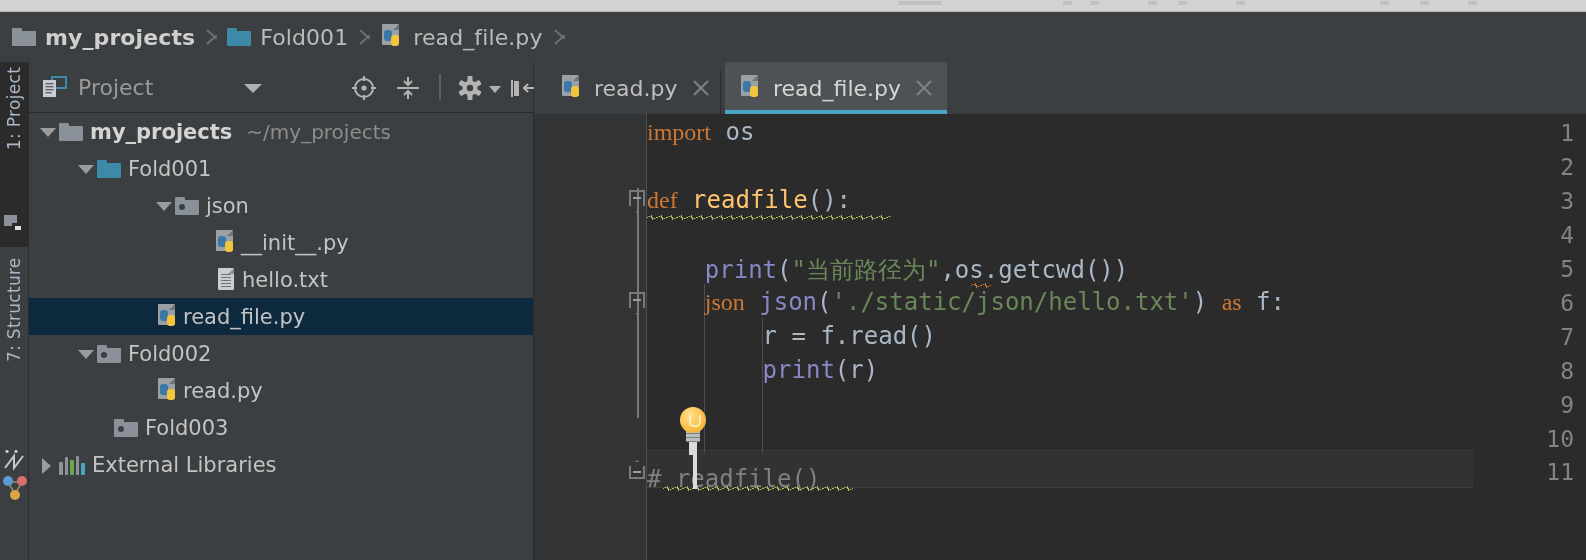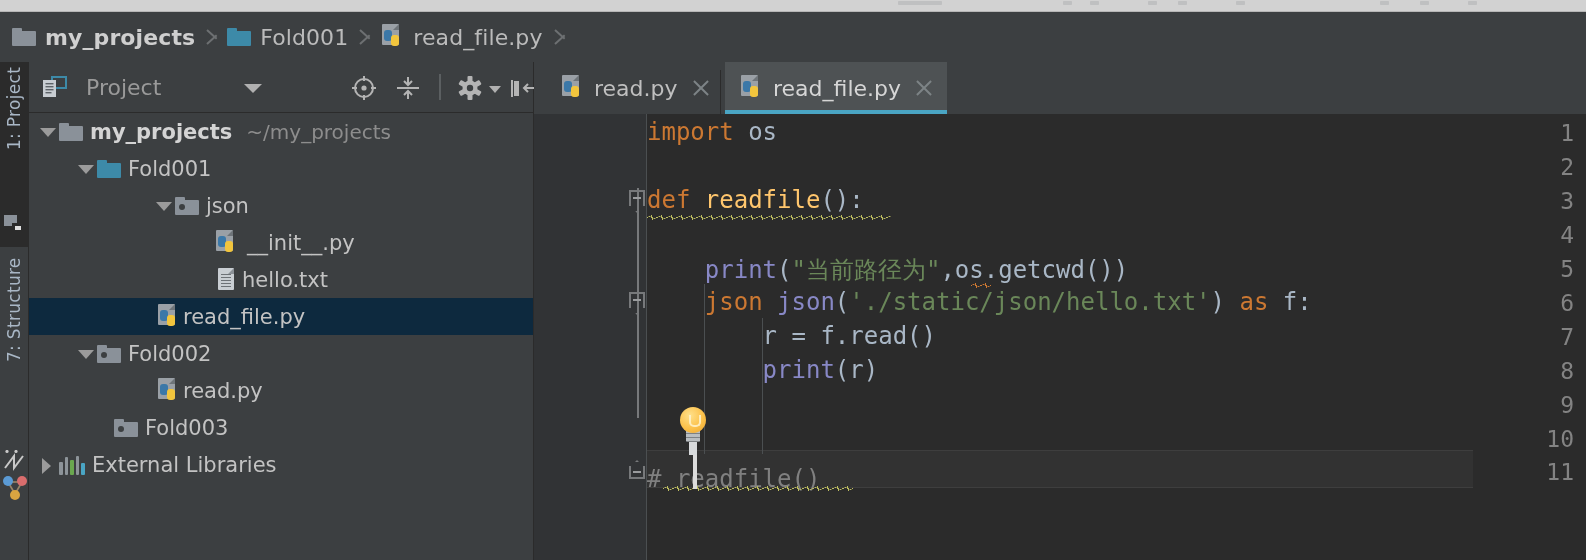--- a/index.html
+++ b/index.html
@@ -82,21 +82,21 @@
   
   #project-panel{
     position:absolute;left:29px;top:62px;width:504px;height:498px;background:#3c3f41;
     border-right:1px solid #2b2b2b;
   }
   #project-toolbar{
     position:absolute;left:0;top:0;width:504px;height:50px;
     border-bottom:1px solid #2b2b2b;display:flex;align-items:center;
   }
   #project-title-group{display:flex;align-items:center;margin-left:13px;}
-  #project-title{color:#9a9a9a;font-size:22px;margin-left:18px;}
+  #project-title{color:#9a9a9a;font-size:22px;margin-left:10px;}
   .tb-btn{position:absolute;top:13px;width:26px;height:26px;cursor:default;}
   #project-dropdown{left:215px;top:22px;width:0;height:0;
     border-left:9px solid transparent;border-right:9px solid transparent;border-top:9px solid #b0b0b0;position:absolute;}
   #tb-locate{left:322px;}
   #tb-collapse{left:366px;}
   #tb-sep{position:absolute;left:410px;top:12px;width:2px;height:26px;background:#5b5f61;}
   #tb-gear{left:428px;}
   #tb-gear-arrow{position:absolute;left:460px;top:24px;width:0;height:0;
     border-left:6px solid transparent;border-right:6px solid transparent;border-top:7px solid #b0b0b0;}
   #tb-hide{left:482px;}
@@ -149,21 +149,21 @@
   #gutter-border{position:absolute;left:112px;top:0;width:1px;height:446px;background:#4b4f51;}
   .lnum{
     position:absolute;right:12px;width:90px;text-align:right;color:#838383;
     font-family:"DejaVu Sans Mono","Liberation Mono",monospace;font-size:23px;
   }
   #code-lines{position:absolute;left:113px;top:0;width:939px;height:446px;}
   .cline{
     position:absolute;left:0;white-space:pre;
     font-family:"DejaVu Sans Mono","Liberation Mono",monospace;font-size:24px;color:#a9b7c6;
   }
-  .kw{color:#cc7832;}
+  .kw{color:#cc7832;font-family:Liberation Serif, serif;}
   .fn{color:#ffc66d;}
   .bi{color:#8888c6;}
   .str{color:#6a8759;}
   .cm{color:#808080;}
   .pl{color:#a9b7c6;}
   #current-line-hl{
     position:absolute;left:0;top:336px;width:939px;height:38px;background:#323232;
   }
   #cl-top{position:absolute;left:0;top:336px;width:939px;height:1px;background:#3e3e3e;}
   #cl-bot{position:absolute;left:0;top:373px;width:939px;height:1px;background:#3e3e3e;}
@@ -388,21 +388,21 @@
     </div>
 
     <div class="tree-row" style="padding-left:185px;">
       <span class="ic pyfile">
           <span class="sheet"></span>
           <span class="snake">
             <i class="b b1"></i>
             <i class="b b2"></i>
           </span>
         </span>
-      <span class="tree-label" style="margin-left:9px;">__init__.py</span>
+      <span class="tree-label" style="margin-left:3px;">__init__.py</span>
     </div>
 
     <div class="tree-row" style="padding-left:186px;">
       <span class="ic txtfile">
           <span class="sheet"></span>
           <span class="lines"></span>
         </span>
       <span class="tree-label" style="margin-left:5px;">hello.txt</span>
     </div>
 

